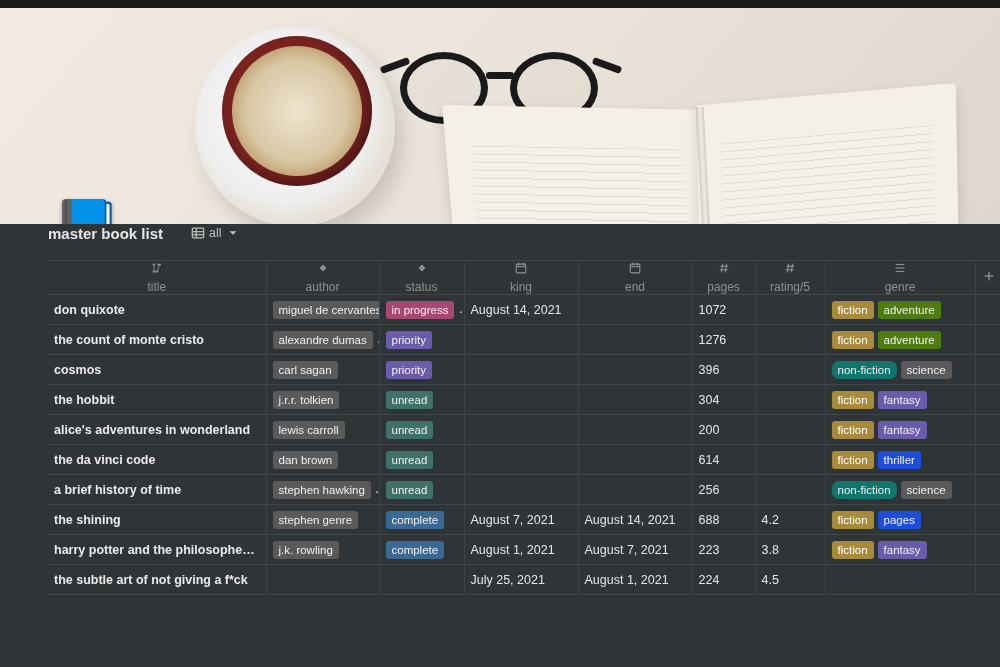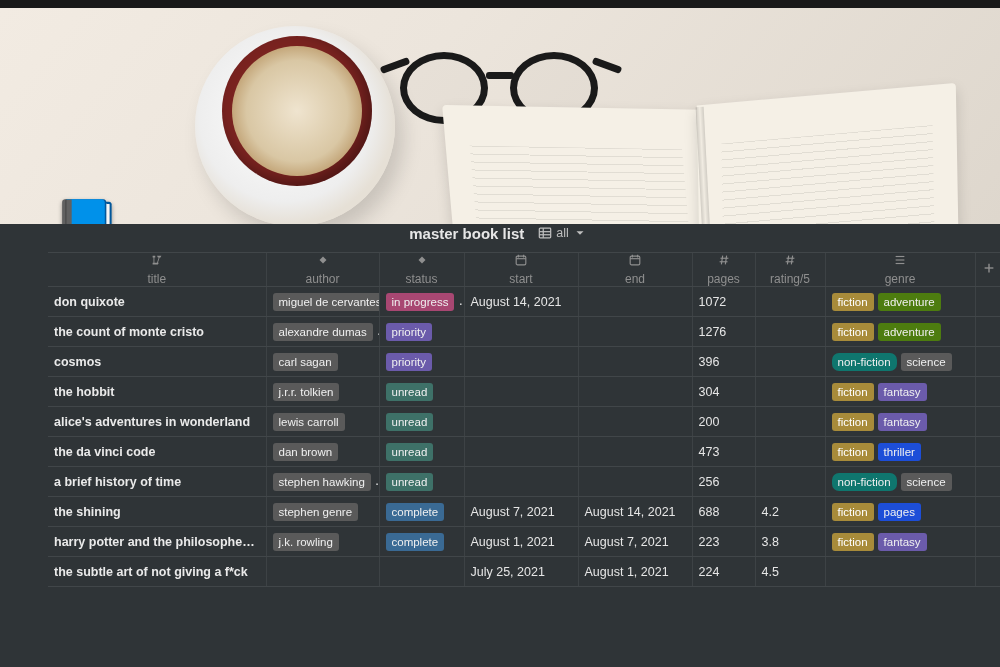--- a/index.html
+++ b/index.html
@@ -78,22 +78,22 @@
     position: absolute; left: 52px; top: 188px; font-size: 56px;
     filter: drop-shadow(0 2px 2px rgba(0,0,0,.4));
   }
 
   .content { padding: 0 48px; }
   h1.page-title {
     font-size: 32px; font-weight: 700; color: #eee;
     margin-top: 54px; margin-bottom: 18px;
   }
   .db-header {
-    display: flex; align-items: center; gap: 10px;
-    color: #e6e6e6; margin-bottom: 10px; justify-content: center;
+    display: flex; align-items: center; gap: 24px;
+    color: #e6e6e6; margin-bottom: 18px;
   }
   .db-title { font-size: 15px; font-weight: 600; }
   .view-btn {
     display: inline-flex; align-items: center; gap: 4px;
     font-size: 12.5px; color: #bfbfbf; cursor: pointer;
     padding: 2px 4px; border-radius: 3px;
   }
   .ico { display: inline-block; width: 14px; height: 14px; }
   .ico svg { width: 14px; height: 14px; display: block; }
 
@@ -242,21 +242,21 @@
         <th>
             <div class="th-inner">
           <span class="ico">
                 <svg viewBox="0 0 16 16" fill="none" stroke="#8f8f8f" stroke-width="1.3">
                   <rect x="2.5" y="3.5" width="11" height="10" rx="1.5"></rect>
                   <line x1="2.5" y1="6.5" x2="13.5" y2="6.5"></line>
                   <line x1="5" y1="2" x2="5" y2="5"></line>
                   <line x1="11" y1="2" x2="11" y2="5"></line>
                 </svg>
               </span>
-          <span>start</span>
+          <span>king</span>
             </div>
           </th>
         <th>
             <div class="th-inner">
           <span class="ico">
                 <svg viewBox="0 0 16 16" fill="none" stroke="#8f8f8f" stroke-width="1.3">
                   <rect x="2.5" y="3.5" width="11" height="10" rx="1.5"></rect>
                   <line x1="2.5" y1="6.5" x2="13.5" y2="6.5"></line>
                   <line x1="5" y1="2" x2="5" y2="5"></line>
                   <line x1="11" y1="2" x2="11" y2="5"></line>
@@ -366,21 +366,21 @@
           <td class="num"></td>
           <td><span class="tag tag-yellow">fiction</span><span class="tag tag-purple">fantasy</span></td>
           <td></td>
         </tr>
         <tr>
           <td class="title-cell">the da vinci code</td>
           <td><span class="tag tag-gray">dan brown</span></td>
           <td><span class="tag tag-teal">unread</span></td>
           <td></td>
           <td></td>
-          <td class="num">473</td>
+          <td class="num">614</td>
           <td class="num"></td>
           <td><span class="tag tag-yellow">fiction</span><span class="tag tag-red">thriller</span></td>
           <td></td>
         </tr>
         <tr>
           <td class="title-cell">a brief history of time</td>
           <td><span class="tag tag-gray">stephen hawking</span></td>
           <td><span class="tag tag-teal">unread</span></td>
           <td></td>
           <td></td>

